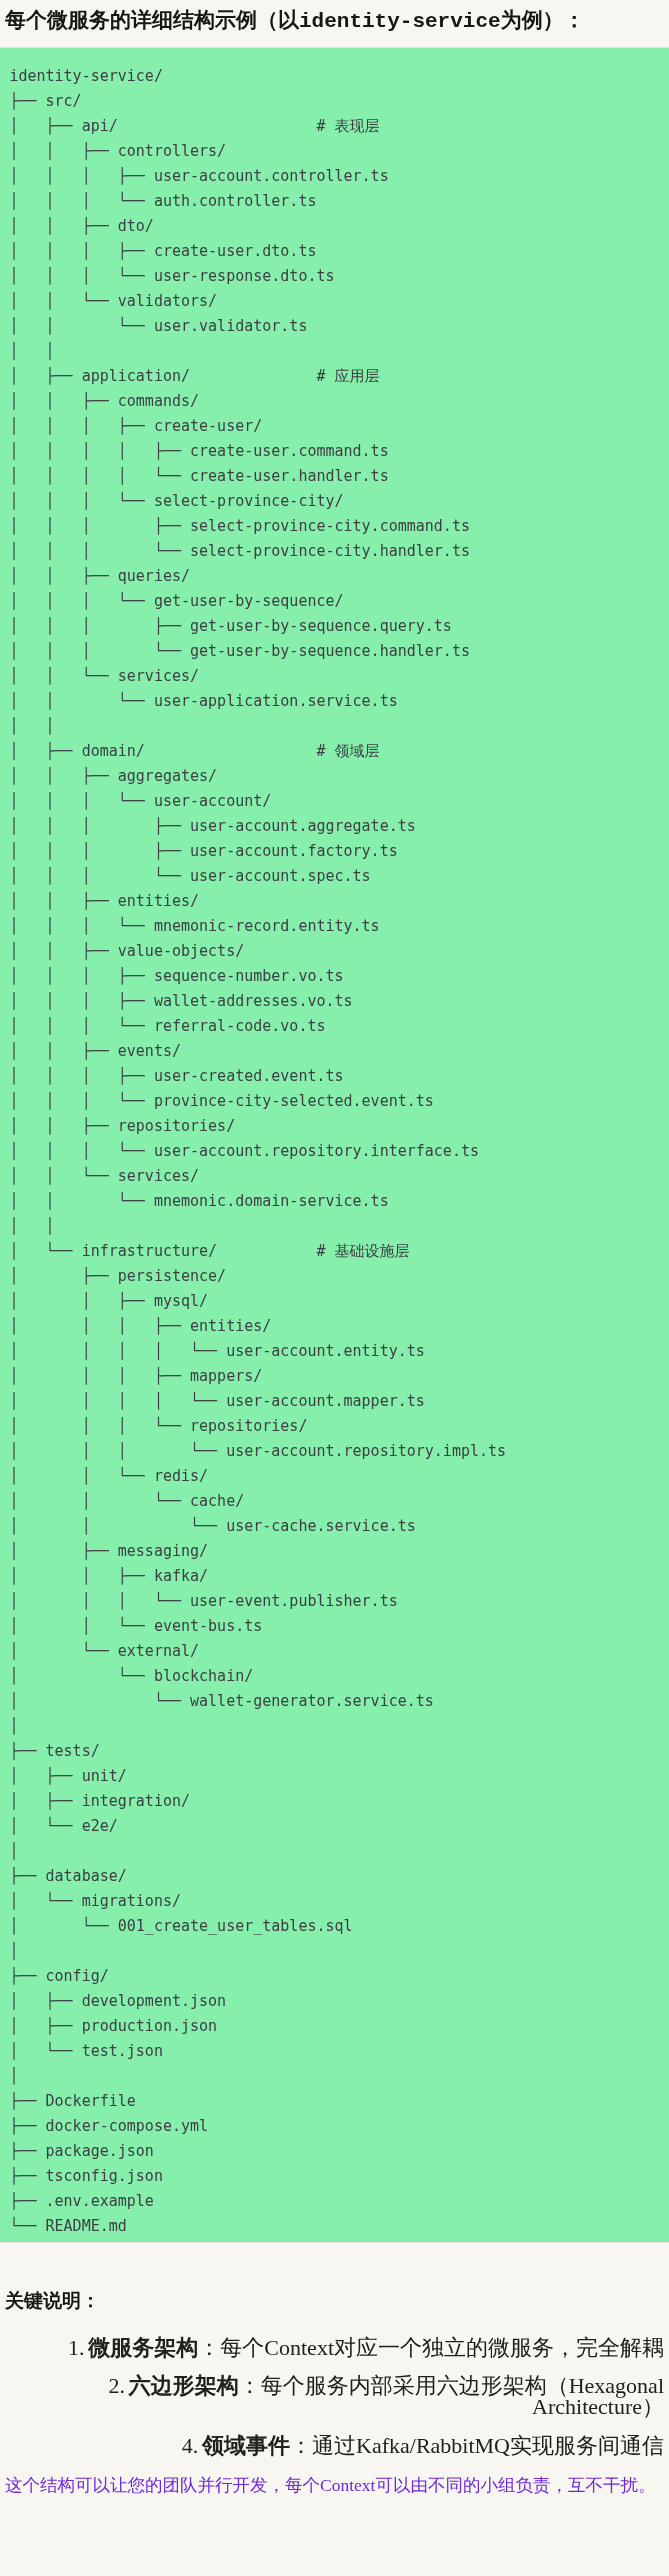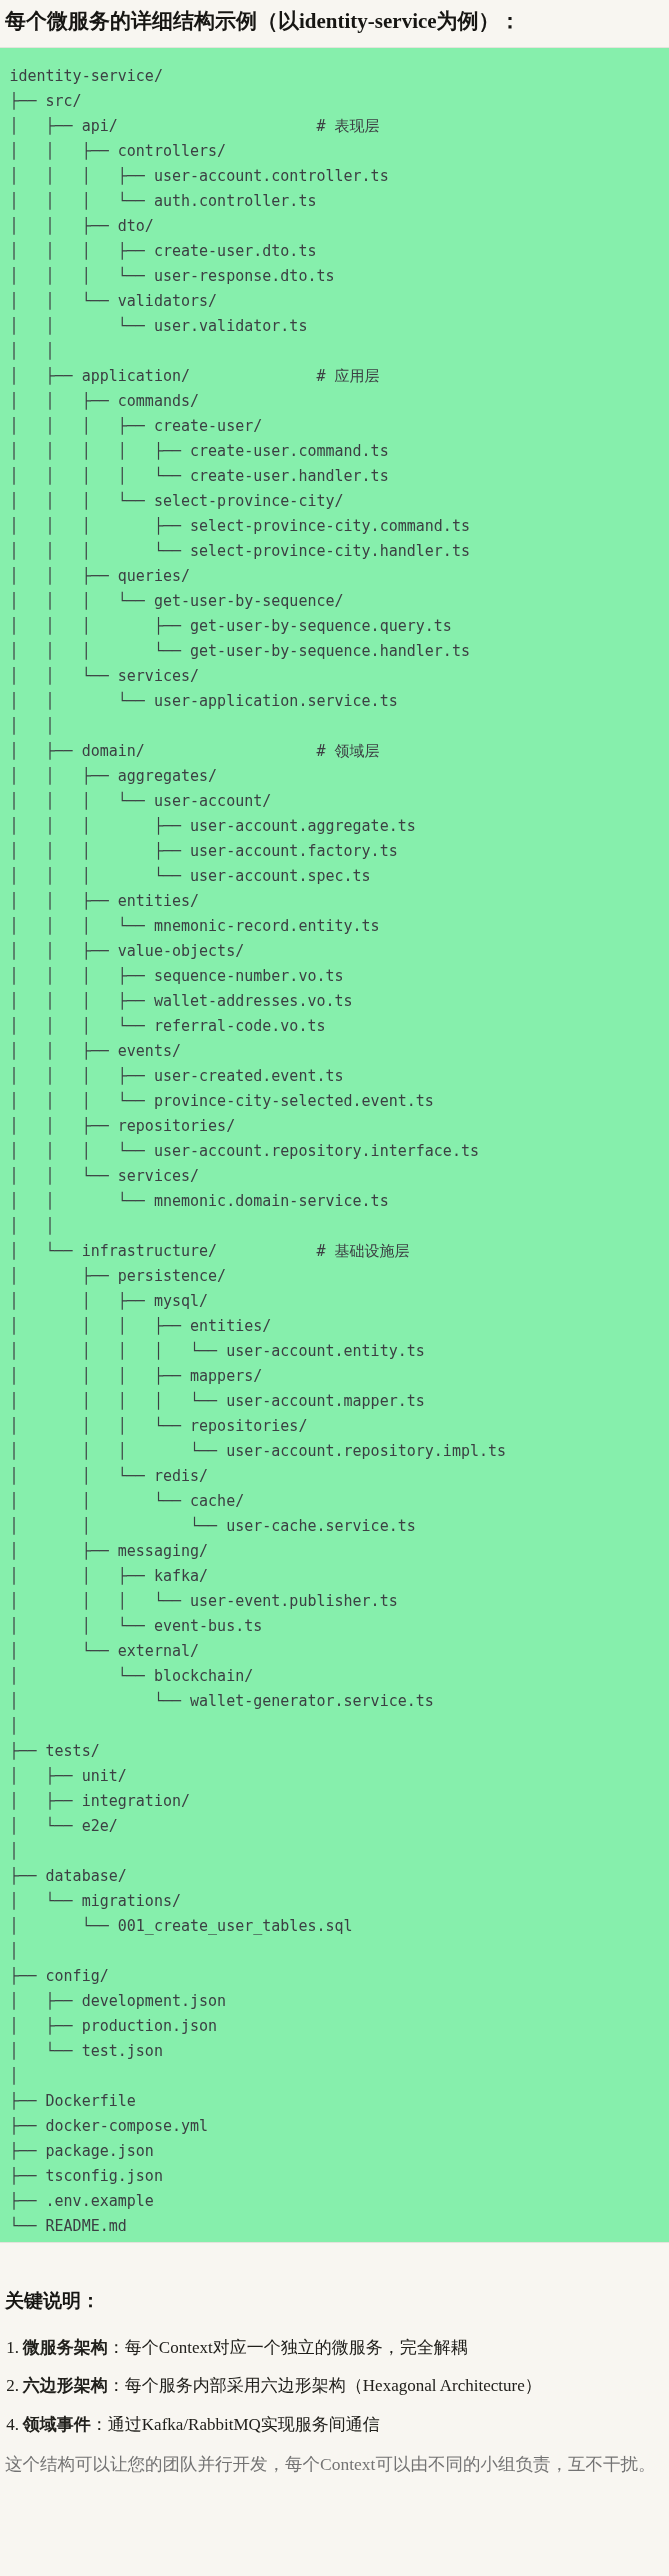--- a/index.html
+++ b/index.html
@@ -10,20 +10,21 @@
     font-family: "Liberation Serif", serif;
     -webkit-font-smoothing: antialiased;
   }
   .header { padding: 7.5px 5px 0 5px; }
   .page-title {
     margin: 0;
     font-size: 21px;
     line-height: 27.5px;
     font-weight: bold;
     color: #171613;
+    font-family: Liberation Mono, monospace;
   }
   .code-section {
     margin-top: 12px;
     background: #86efac;
     border-top: 0.6px solid #e5e3dd;
     border-bottom: 0.6px solid #e5e3dd;
     padding: 16.3px 9.4px 3.1px 9.4px;
   }
   .tree-pre {
     margin: 0;
@@ -40,32 +41,33 @@
     line-height: 22.5px;
     font-weight: bold;
     color: #171613;
   }
   .note-list {
     margin: 24px 0 0 0;
     padding: 0 0 0 1.3px;
     list-style: none;
   }
   .note-item {
-    font-size: 17px;
+    font-size: 22px;
     line-height: 21px;
     margin: 0 0 17.5px 0;
     color: #21201c;
+    text-align: right;
   }
   .note-num { margin-right: 3.8px; }
   .note-term { font-weight: bold; }
   .closing-paragraph {
     margin: 19px 0 0 0;
     font-size: 17.5px;
     line-height: 21px;
-    color: #737373;
+    color: #6d28d9;
   }
 </style>
 </head>
 <body>
 
 <div class="header">
   <h3 class="page-title">每个微服务的详细结构示例（以identity-service为例）：</h3>
 </div>
 
 <div class="code-section">

